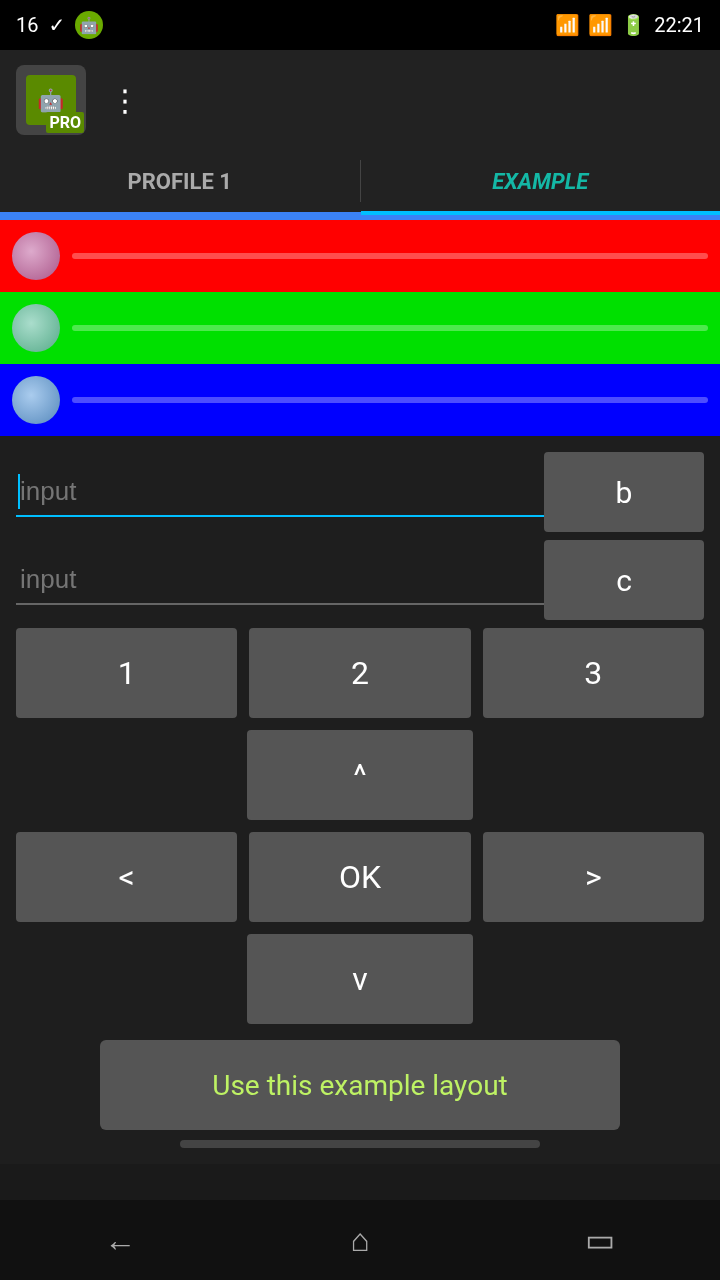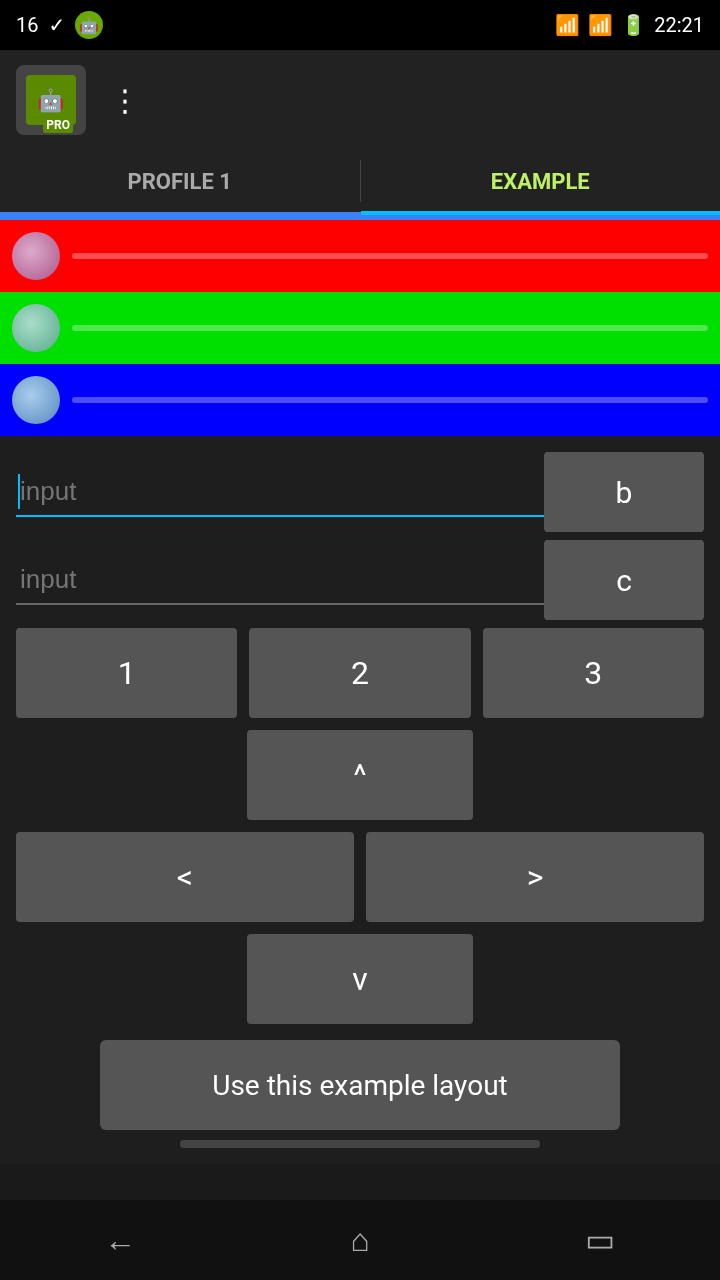--- a/index.html
+++ b/index.html
@@ -73,24 +73,24 @@
       background: #5a8a00;
       border-radius: 4px;
       display: flex;
       align-items: center;
       justify-content: center;
       font-size: 22px;
     }
     .pro-badge {
       position: absolute;
       bottom: 2px;
-      right: 13px;
+      right: 2px;
       background: #5a8a00;
       color: #fff;
-      font-size: 12px;
+      font-size: 16px;
       padding: 1px 3px;
       border-radius: 2px;
       font-weight: bold;
     }
     .app-title {
       color: #fff;
       font-size: 28px;
       flex: 1;
     }
     .overflow-menu {
@@ -113,21 +113,22 @@
       display: flex;
       align-items: center;
       justify-content: center;
       color: #aaa;
       font-size: 22px;
       font-weight: bold;
       cursor: pointer;
       position: relative;
     }
     .tab.active {
-      color: #bef264;
+      color: #14b8a6;
+      font-style: italic;
     }
     .tab.active::after {
       content: '';
       position: absolute;
       bottom: -3px;
       left: 0;
       right: 0;
       height: 4px;
       background: #00bfff;
     }
@@ -261,21 +262,21 @@
 
     
     .use-example-btn {
       width: 520px;
       height: 90px;
       background: #555;
       border-radius: 6px;
       display: flex;
       align-items: center;
       justify-content: center;
-      color: #ffffff;
+      color: #bef264;
       font-size: 28px;
       cursor: pointer;
       margin: 16px auto 0;
     }
 
     
     .scroll-hint {
       width: 360px;
       height: 8px;
       background: #444;
@@ -381,20 +382,21 @@
       <div class="grid-btn">2</div>
       <div class="grid-btn">3</div>
     </div>
 
     <div class="btn-row-center">
       <div class="grid-btn-center">^</div>
     </div>
 
     <div class="btn-row">
       <div class="grid-btn">&lt;</div>
+      <div class="grid-btn">OK</div>
       <div class="grid-btn">&gt;</div>
     </div>
 
     <div class="btn-row-center">
       <div class="grid-btn-center">v</div>
     </div>
 
   </div>
 
   <div class="use-example-btn">Use this example layout</div>

